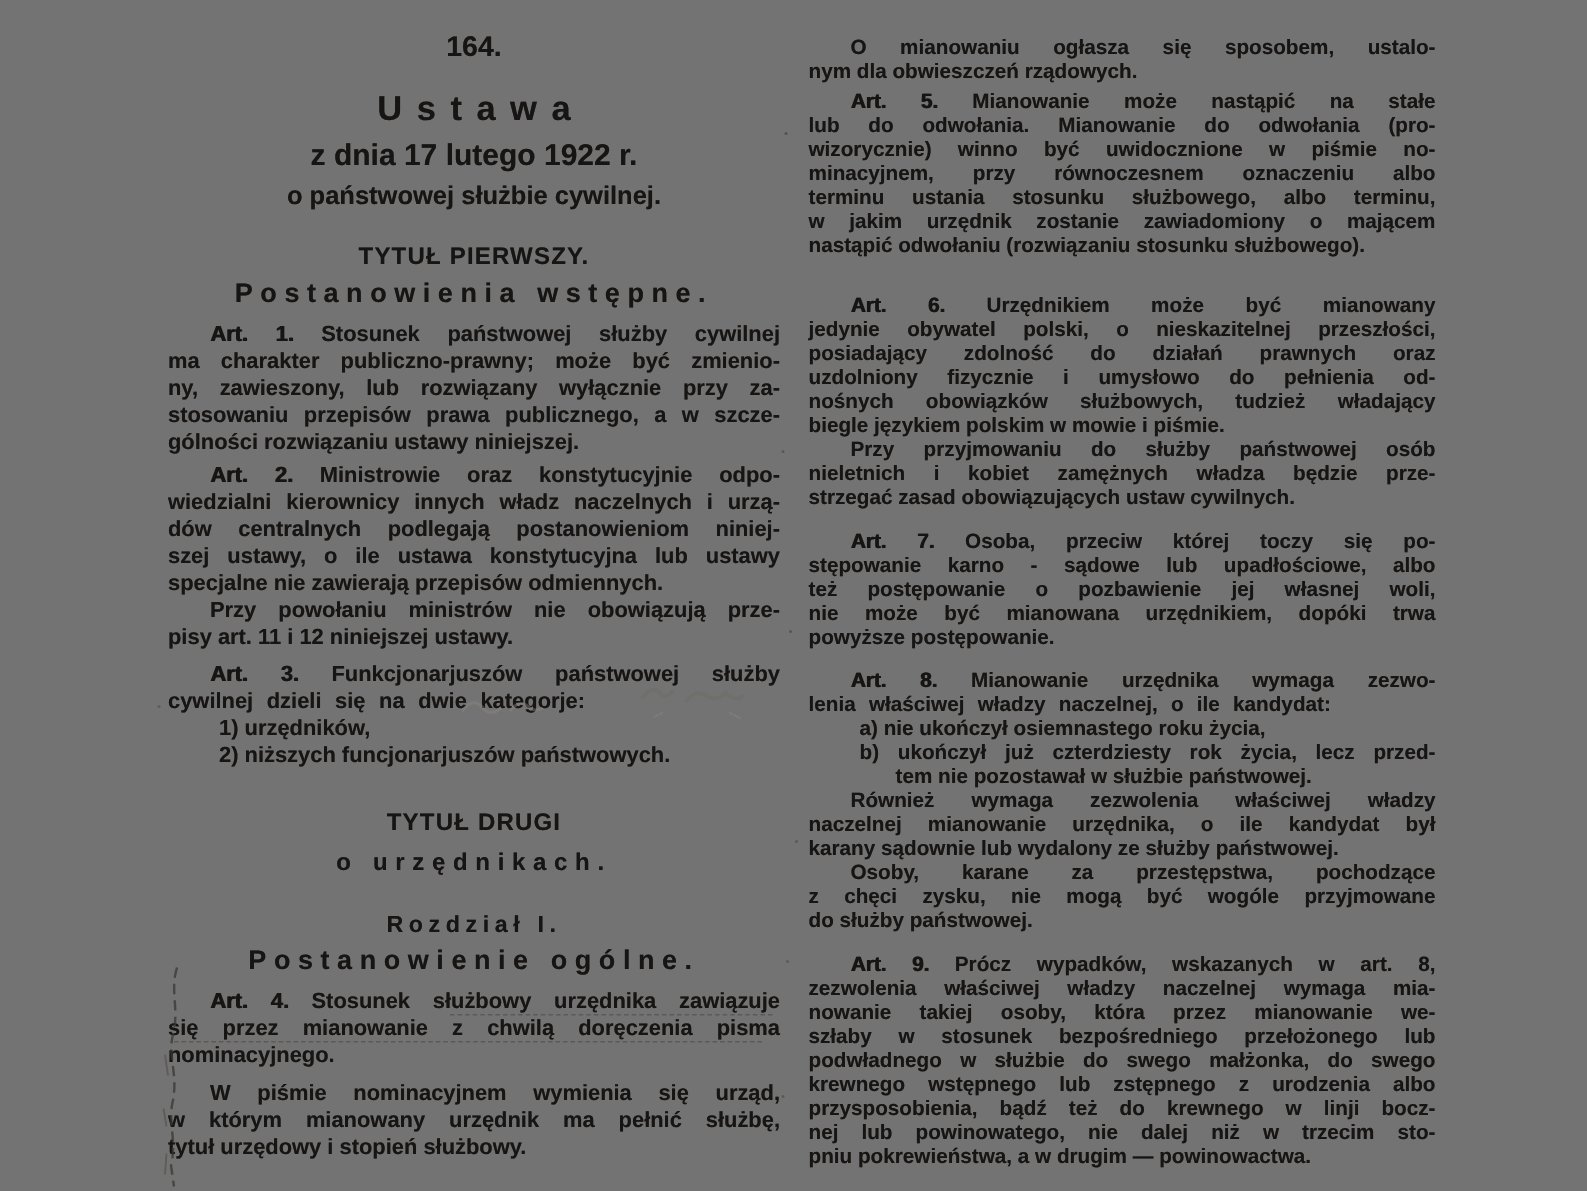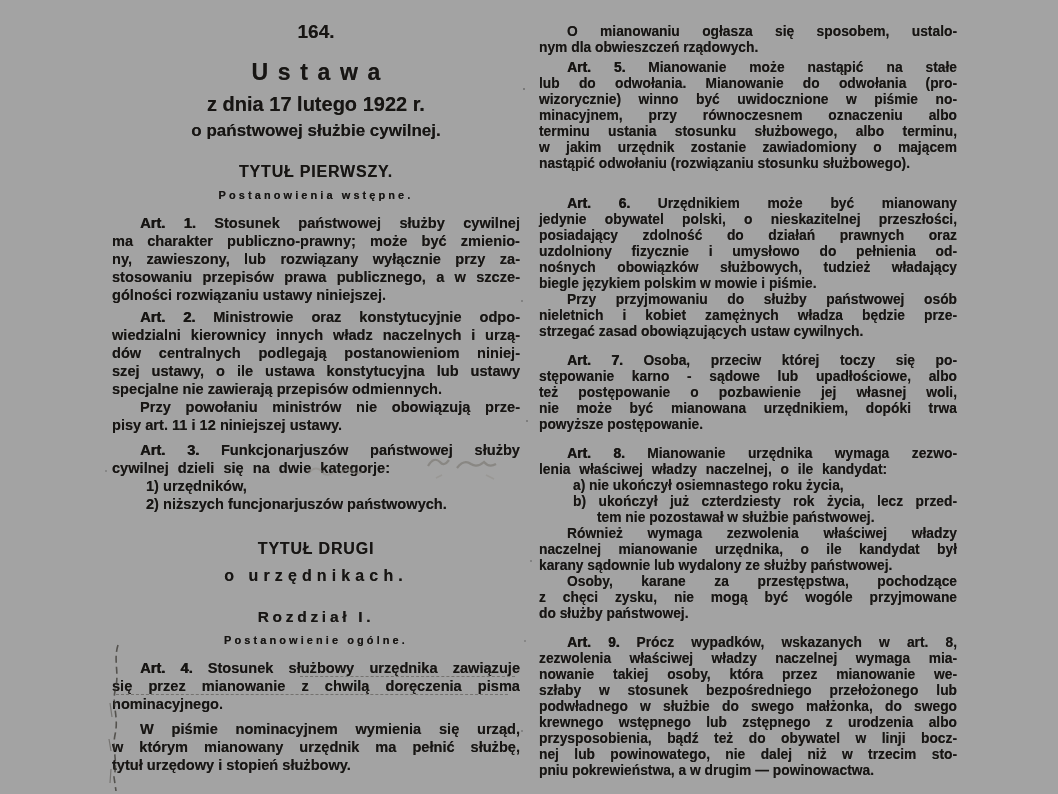--- a/index.html
+++ b/index.html
@@ -1,40 +1,40 @@
 <!DOCTYPE html>
 <html lang="pl"><head>
 <meta charset="utf-8">
 <title>164. Ustawa z dnia 17 lutego 1922 r.</title>
 <style>
   html,body{margin:0;padding:0;background:#ffffff;}
   .page{
     position:relative;
     width:1058px;height:794px;
-    background:#a3a3a3;
+    background:#737373;
     overflow:hidden;
     font-family:"Liberation Sans", sans-serif;
     color:#171513;
   }
   .col{position:absolute;top:0;padding-top:20px;}
   #col-left{left:112px;width:408px;}
   #col-right{left:539px;width:418px;}
 
   
   .h-num,.h-title,.h-date,.h-subtitle,.h-tytul,.h-section,.h-subtitle2,.h-chapter{
     text-align:center;font-weight:bold;
     text-shadow:0 0 .4px rgba(20,18,16,.6);
   }
   .h-num      {font-size:19px;line-height:24px;}
   .h-title    {font-size:23px;line-height:28px;margin-top:14px;letter-spacing:.42em;text-indent:.42em;}
   .h-date     {font-size:20px;line-height:20px;margin-top:8px;}
   .h-subtitle {font-size:17px;line-height:22px;margin-top:6px;}
   .h-tytul    {font-size:16px;line-height:20px;margin-top:20px;letter-spacing:.05em;}
   .para + .h-tytul{margin-top:26px;}
-  .h-section  {font-size:11px;line-height:18px;margin-top:4px;letter-spacing:.28em;}
+  .h-section  {font-size:18px;line-height:18px;margin-top:4px;letter-spacing:.28em;}
   .h-subtitle2{font-size:16px;line-height:22px;margin-top:6px;letter-spacing:.32em;}
   .h-chapter  {font-size:15.5px;line-height:20px;margin-top:20px;letter-spacing:.24em;}
 
   
   .para{margin-top:4px;}
   .h-section + .para{margin-top:10px;}
   [data-name="article-3"]{margin-top:7px;}
   [data-name="article-4-para-2"]{margin-top:7px;}
   [data-name="article-6"]{margin-top:24px;}
   [data-name="article-7"],[data-name="article-8"],[data-name="article-9"]{margin-top:13px;}
@@ -153,21 +153,21 @@
         <div class="ln j" data-name="text-line"><span data-name="text-run">z chęci zysku, nie mogą być wogóle przyjmowane</span></div>
         <div class="ln" data-name="text-line"><span data-name="text-run">do służby państwowej.</span></div>
       </div>
       <div class="para" data-name="article-9">
         <div class="ln f j" data-name="text-line"><span class="lead" data-name="article-number">Art. 9.</span> <span data-name="text-run">Prócz wypadków, wskazanych w art. 8,</span></div>
         <div class="ln j" data-name="text-line"><span data-name="text-run">zezwolenia właściwej władzy naczelnej wymaga mia-</span></div>
         <div class="ln j" data-name="text-line"><span data-name="text-run">nowanie takiej osoby, która przez mianowanie we-</span></div>
         <div class="ln j" data-name="text-line"><span data-name="text-run">szłaby w stosunek bezpośredniego przełożonego lub</span></div>
         <div class="ln j" data-name="text-line"><span data-name="text-run">podwładnego w służbie do swego małżonka, do swego</span></div>
         <div class="ln j" data-name="text-line"><span data-name="text-run">krewnego wstępnego lub zstępnego z urodzenia albo</span></div>
-        <div class="ln j" data-name="text-line"><span data-name="text-run">przysposobienia, bądź też do obywatel w linji bocz-</span></div>
+        <div class="ln j" data-name="text-line"><span data-name="text-run">przysposobienia, bądź też do krewnego w linji bocz-</span></div>
         <div class="ln j" data-name="text-line"><span data-name="text-run">nej lub powinowatego, nie dalej niż w trzecim sto-</span></div>
         <div class="ln" data-name="text-line"><span data-name="text-run">pniu pokrewieństwa, a w drugim — powinowactwa.</span></div>
       </div>
     </div>
 
   <svg class="crease" data-name="fold-crease-mark" width="22" height="150" viewBox="0 0 22 150">
     <path d="M12 2 C7 18 14 30 9 48 C6 62 13 74 9 92 C6 106 12 118 8 134 L10 148" fill="none" stroke="#3a3732" stroke-width="1.6" stroke-dasharray="7 4" opacity="0.75"></path>
     <path d="M4 60 L6 74 M3 96 L5 108 M5 126 L4 140" fill="none" stroke="#4a463f" stroke-width="1.2" opacity="0.5"></path>
   </svg>
   <svg class="smudge" data-name="handwriting-smudge" width="215" height="40" viewBox="0 0 215 40">

